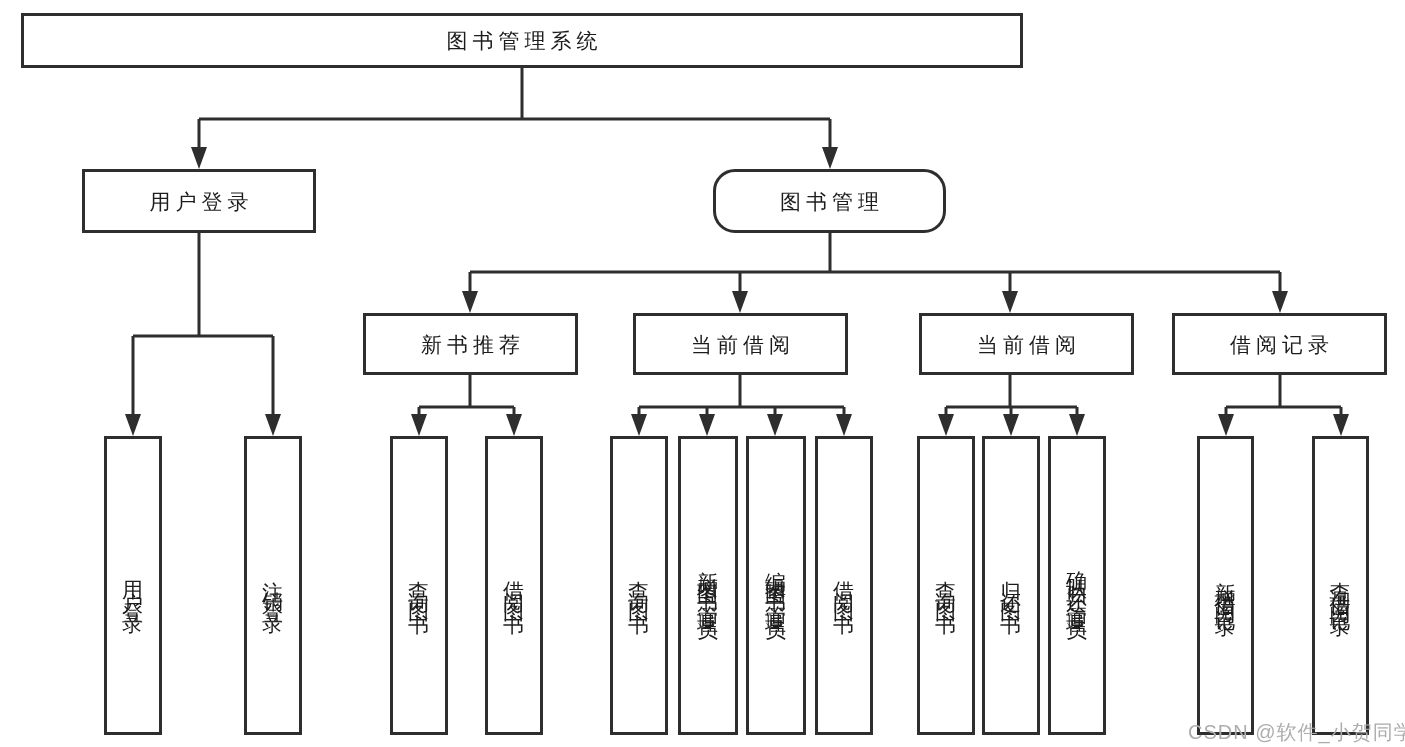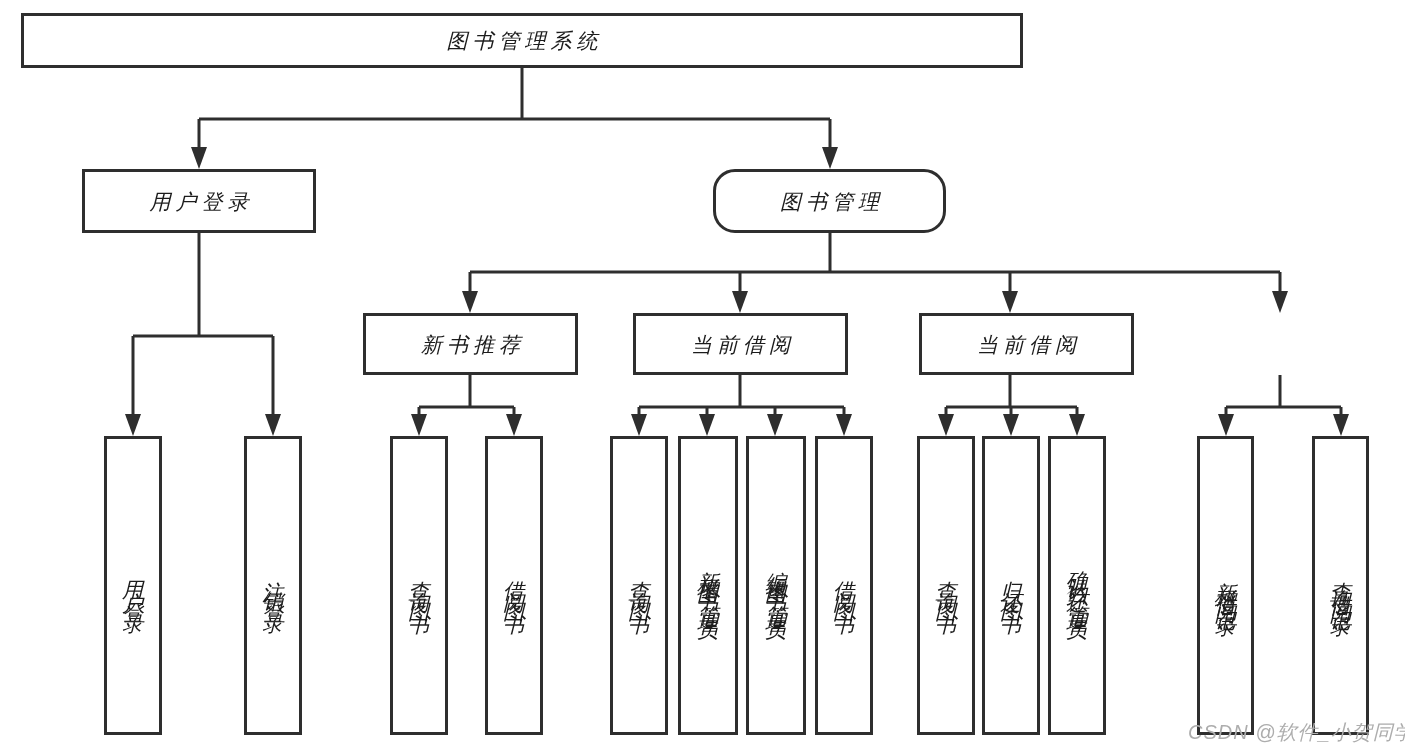--- a/index.html
+++ b/index.html
@@ -14,21 +14,20 @@
   html, body {
     background: var(--page-bg);
     font-family: "Liberation Sans", "DejaVu Sans", sans-serif;
   }
   .canvas {
     position: relative;
     width: 1405px;
     height: 747px;
     background: var(--page-bg);
     overflow: hidden;
-    font-style: italic;
   }
   .wires {
     position: absolute;
     left: 0; top: 0;
     width: 1405px; height: 747px;
     pointer-events: none;
   }
   .wires path {
     stroke: var(--line);
     stroke-width: 3;
@@ -131,20 +130,21 @@
   </svg>
 
   <div class="box h" style="left:21px; top:13px; width:1002px; height:55px;">图书管理系统</div>
 
   <div class="box h" style="left:82px; top:169px; width:234px; height:64px;">用户登录</div>
   <div class="box h" style="left:713px; top:169px; width:233px; height:64px;border-radius:22px;">图书管理</div>
 
   <div class="box h" style="left:363px; top:313px; width:215px; height:62px;">新书推荐</div>
   <div class="box h" style="left:633px; top:313px; width:215px; height:62px;">当前借阅</div>
   <div class="box h" style="left:903px; top:313px; width:215px; height:62px;margin-left:16px;">当前借阅</div>
+  <div class="box h" style="left:1172px; top:313px; width:215px; height:62px;">借阅记录</div>
 
   <div class="box leaf" style="left:104px;">
     <span>用户登录</span>
   </div>
   <div class="box leaf" style="left:244px;">
     <span>注销登录</span>
   </div>
 
   <div class="box leaf" style="left:390px;">
     <span>查询图书</span>

